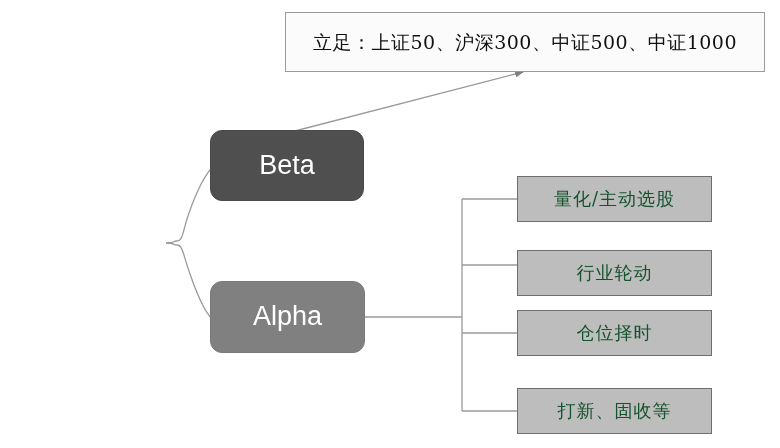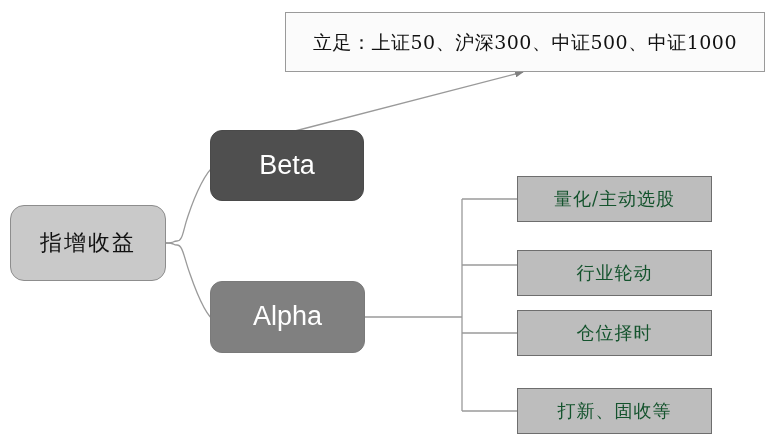--- a/index.html
+++ b/index.html
@@ -129,21 +129,20 @@
     <line x1="462" y1="199" x2="462" y2="411" stroke="#9a9a9a" stroke-width="1.3"></line>
 
     <line x1="462" y1="199" x2="517" y2="199" stroke="#9a9a9a" stroke-width="1.3"></line>
     <line x1="462" y1="265" x2="517" y2="265" stroke="#9a9a9a" stroke-width="1.3"></line>
     <line x1="462" y1="333" x2="517" y2="333" stroke="#9a9a9a" stroke-width="1.3"></line>
     <line x1="462" y1="411" x2="517" y2="411" stroke="#9a9a9a" stroke-width="1.3"></line>
   </svg>
 
   <div class="node" id="node-callout">立足：上证50、沪深300、中证500、中证1000</div>
 
-  <div class="node" id="node-root">指增收益</div>
 
   <div class="node" id="node-alpha">Alpha</div>
 
   <div class="node" id="node-beta">Beta</div>
 
   <div class="node leaf" id="leaf-0">量化/主动选股</div>
 
   <div class="node leaf" id="leaf-1">行业轮动</div>
 
   <div class="node leaf" id="leaf-2">仓位择时</div>

